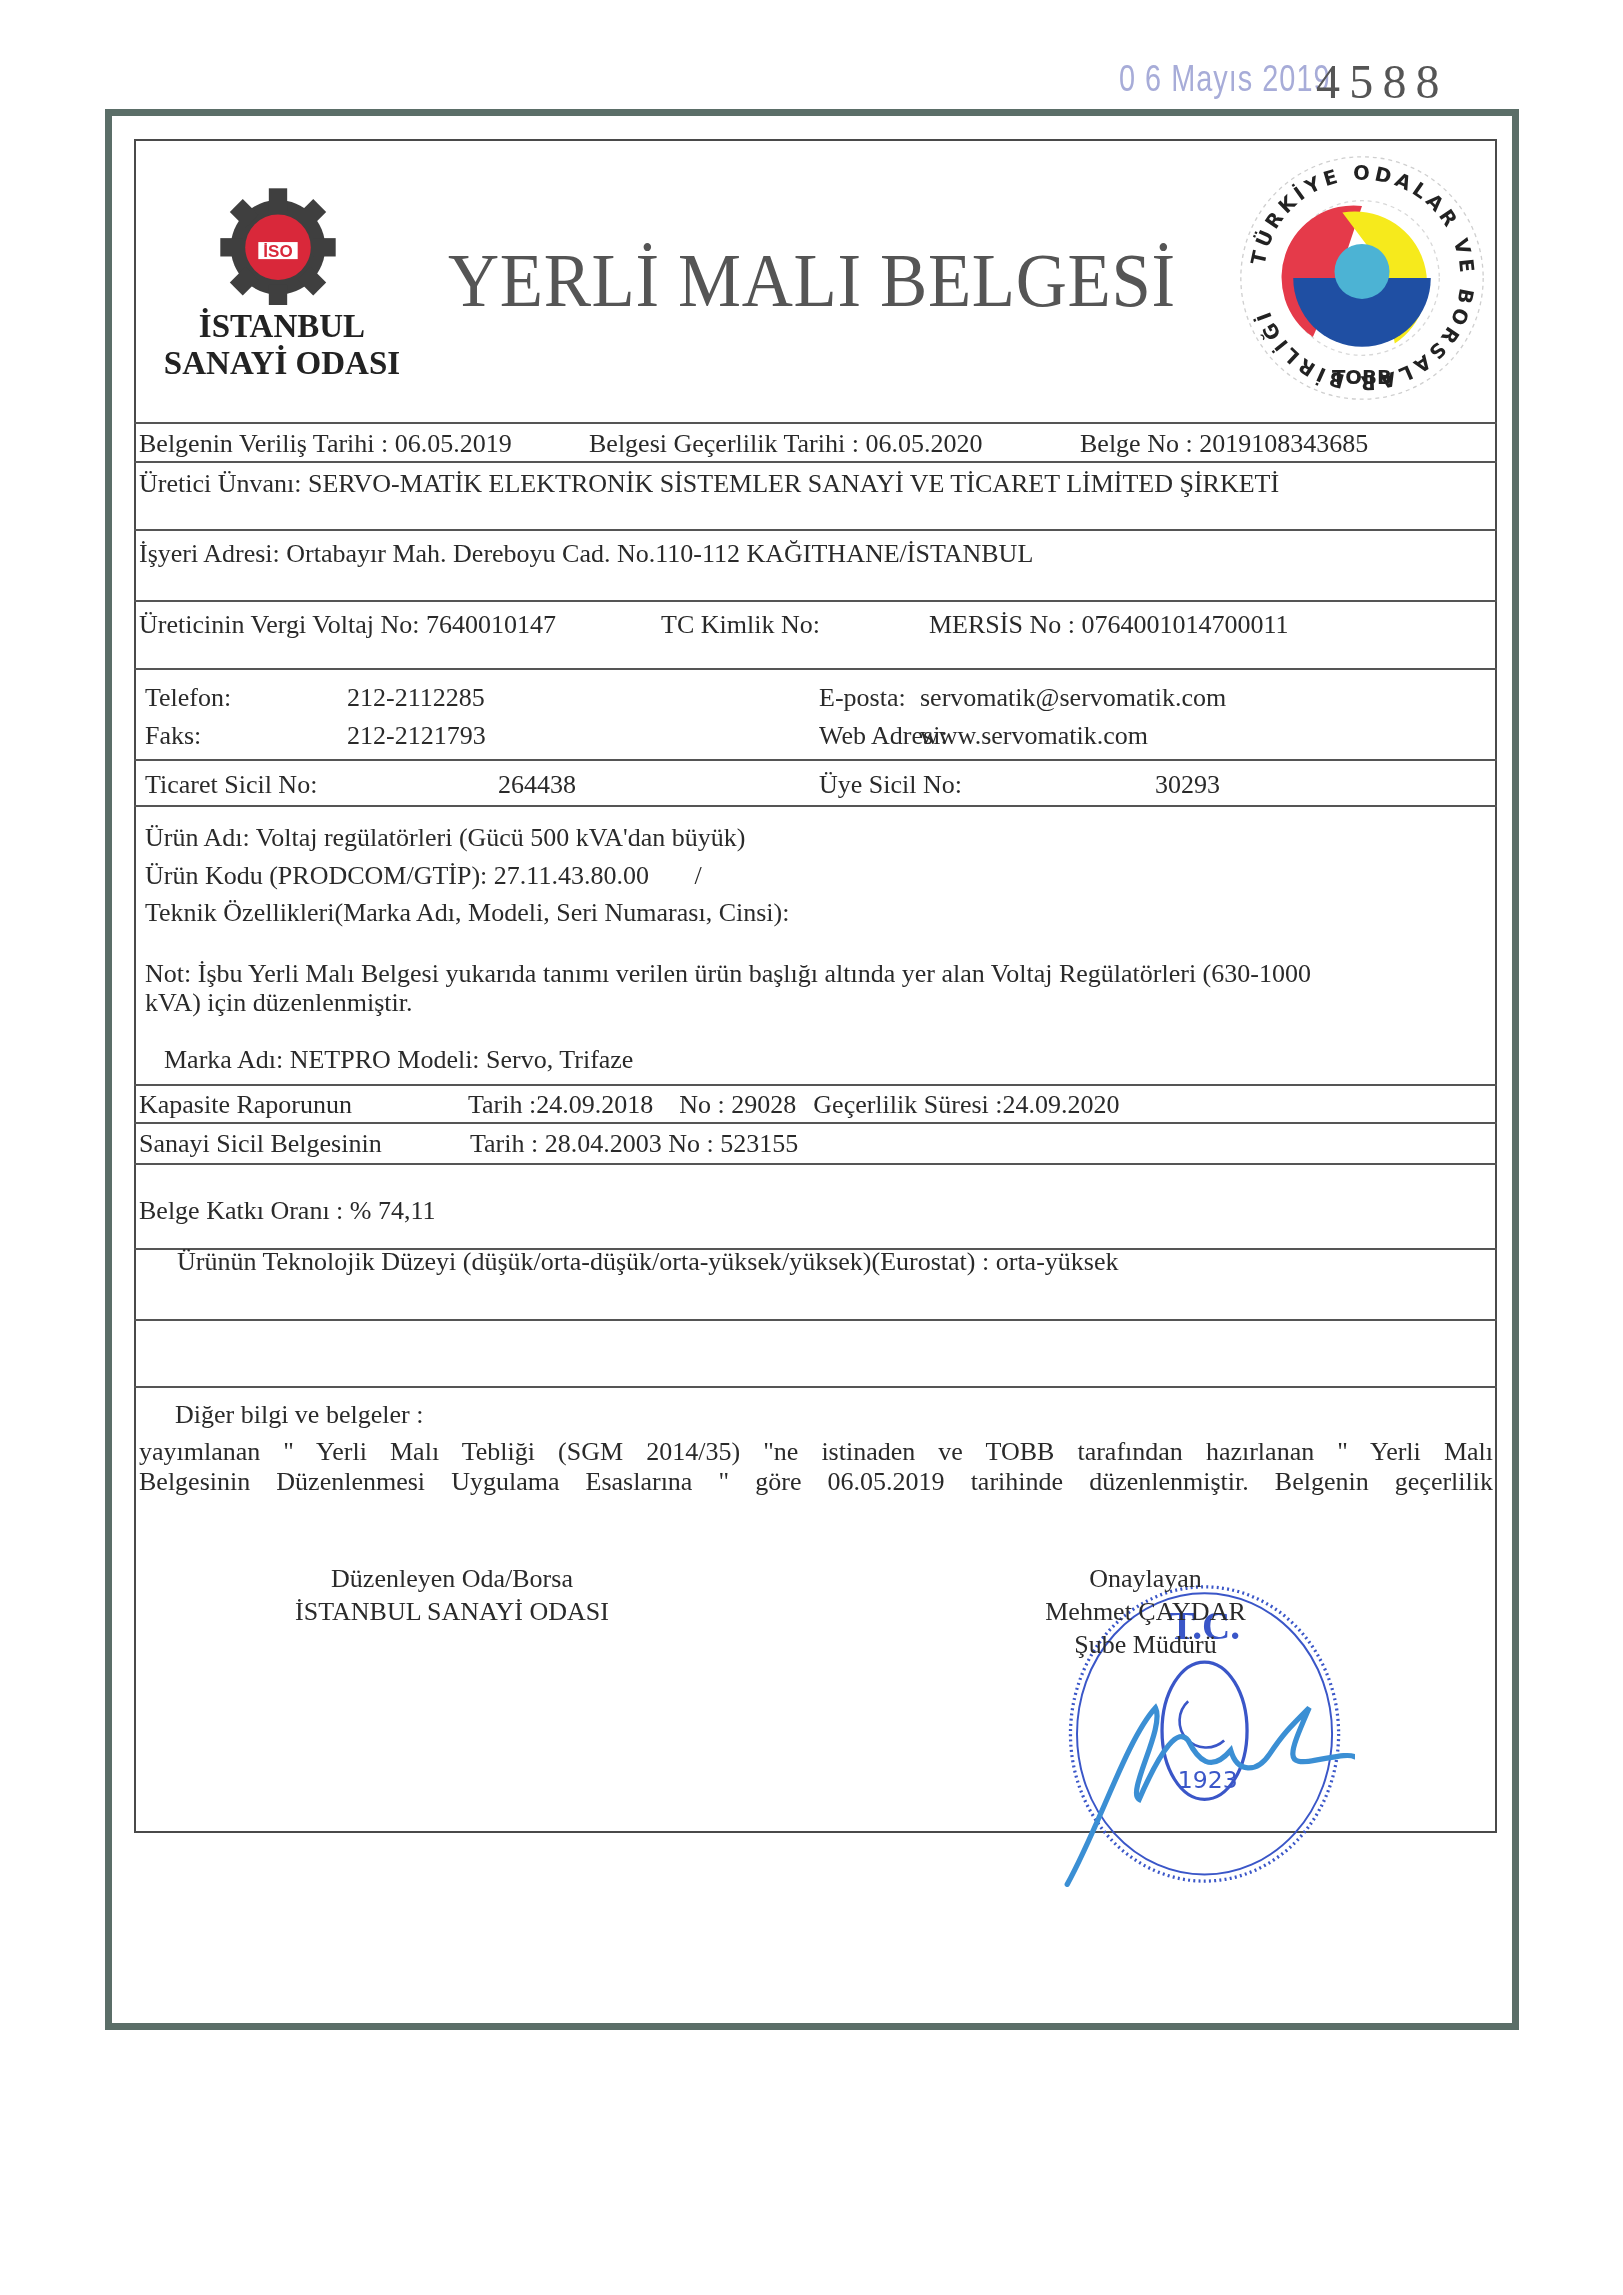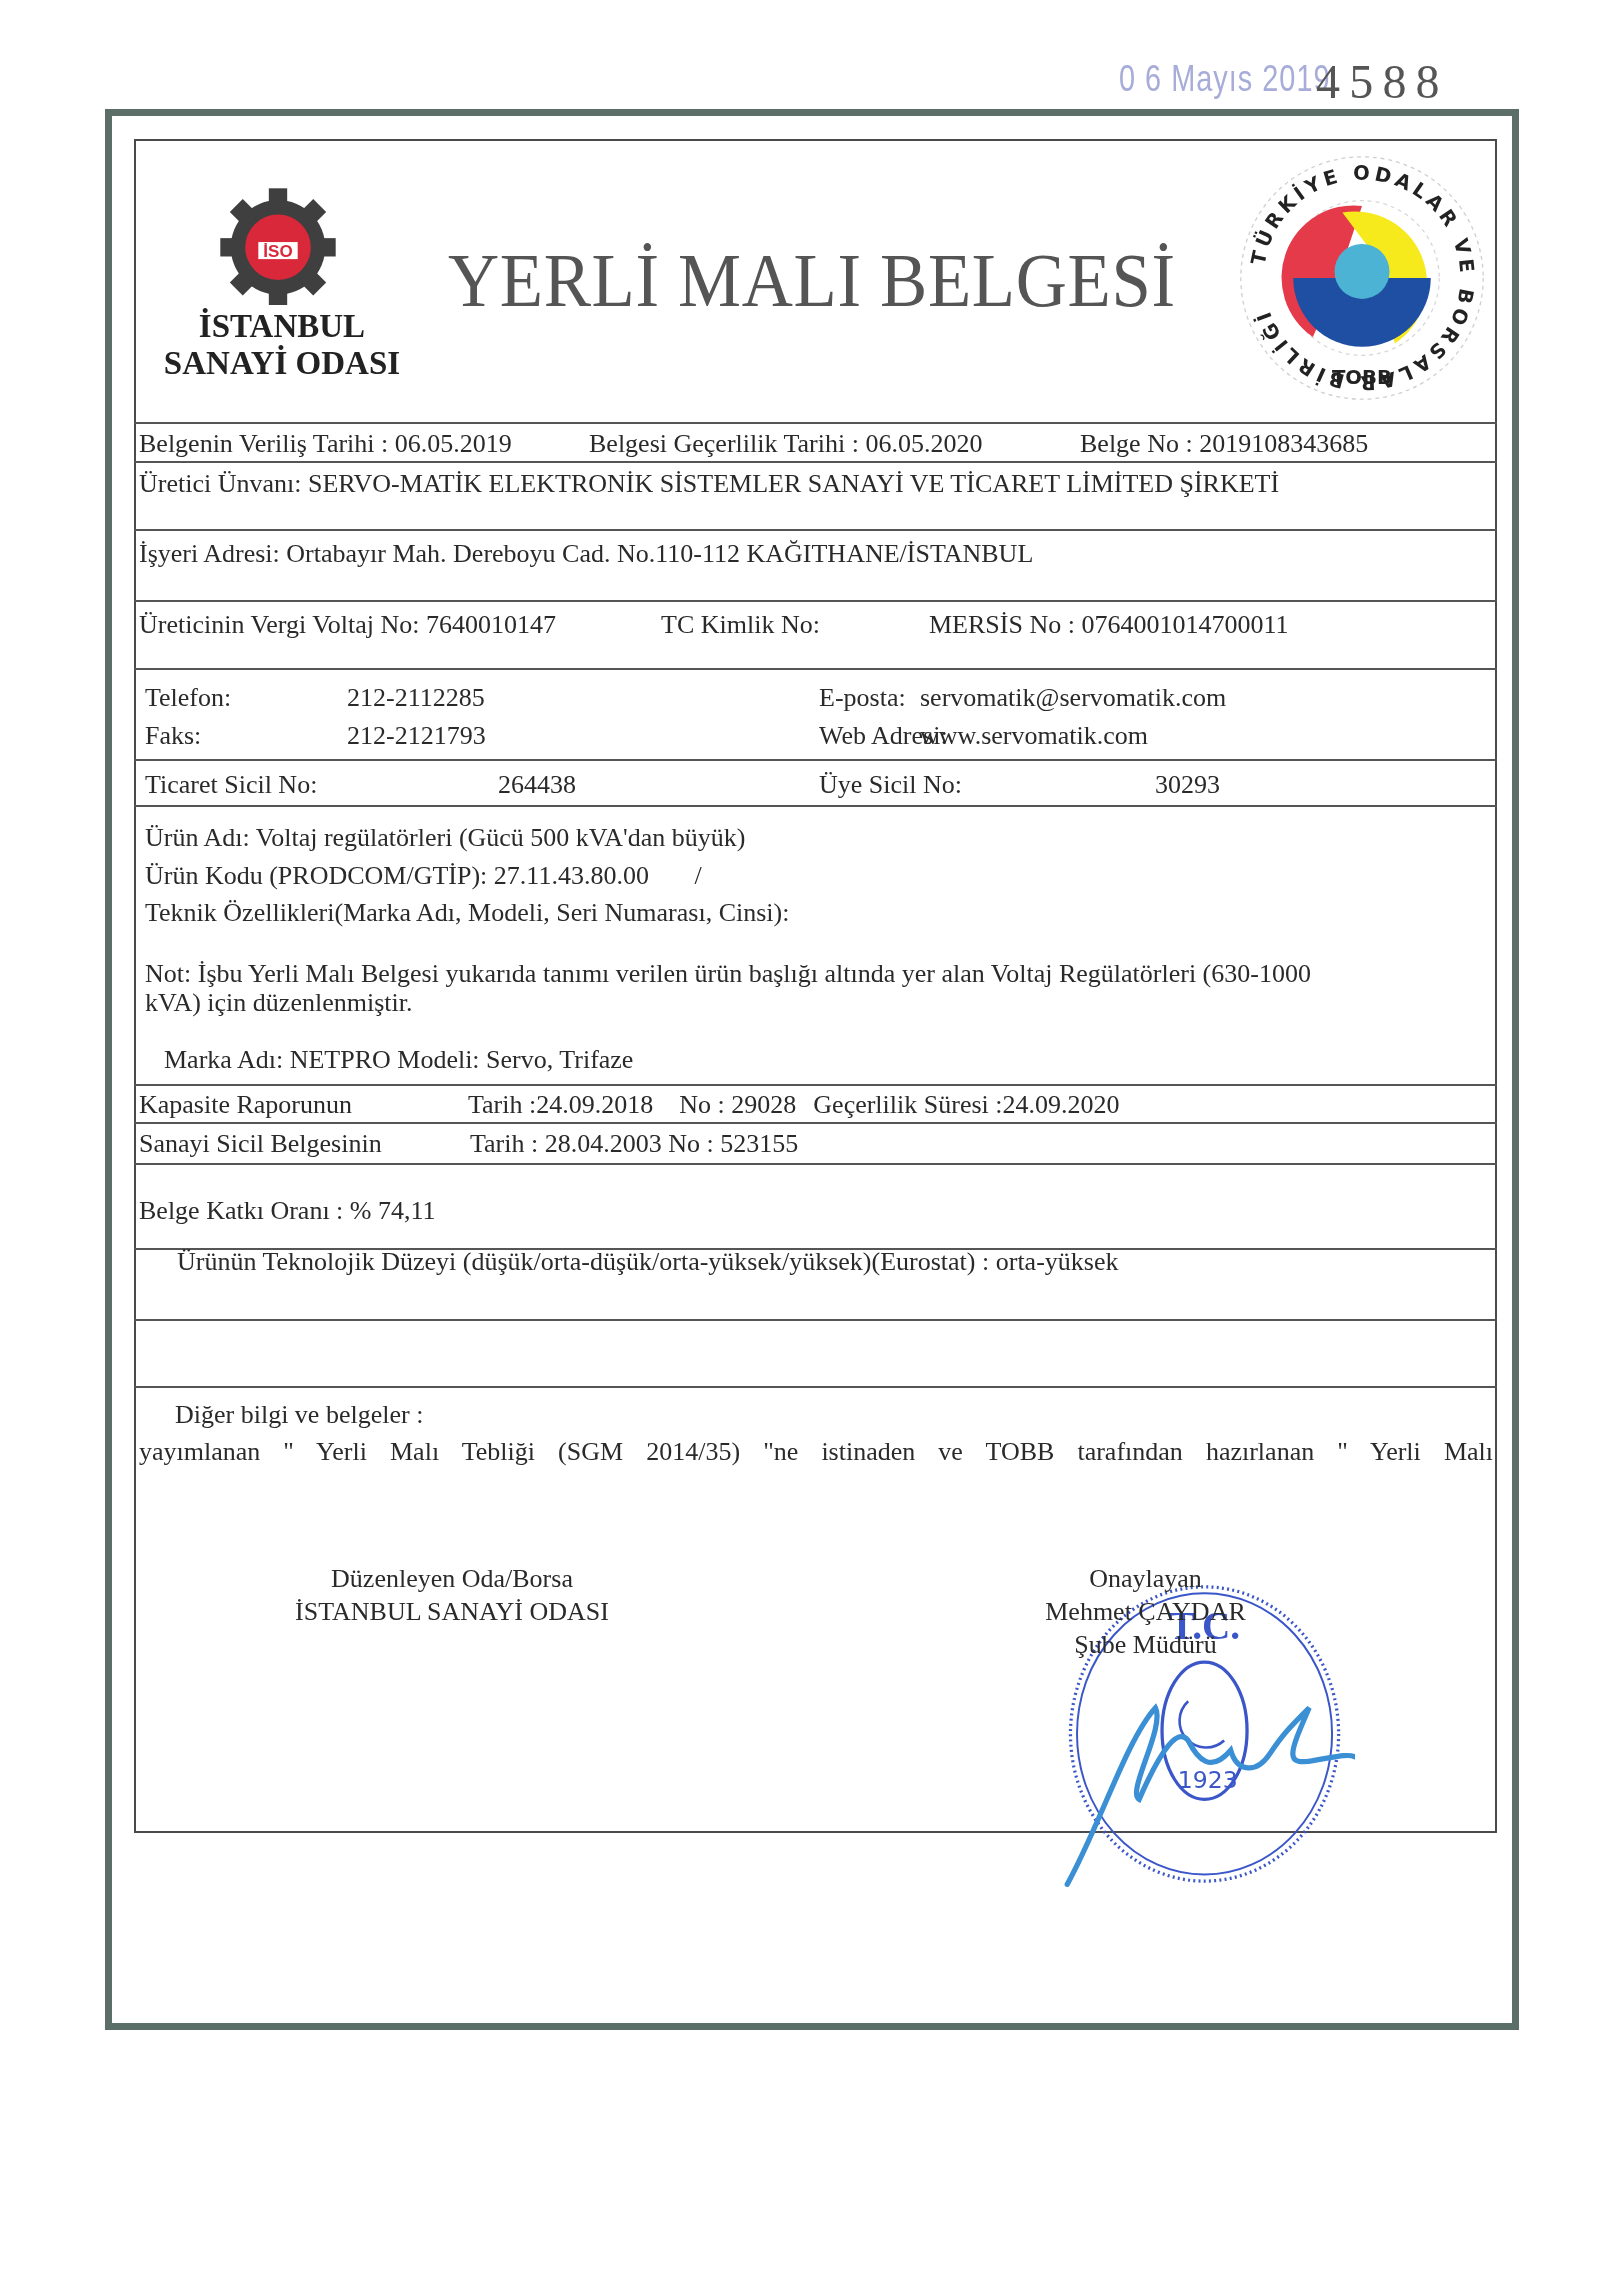--- a/index.html
+++ b/index.html
@@ -172,20 +172,21 @@
 
 <div class="txt" style="left:139px; top:1249px;margin-left:38px;">
   <span>Ürünün Teknolojik Düzeyi (düşük/orta-düşük/orta-yüksek/yüksek)(Eurostat) :</span>
   <span>orta-yüksek</span>
 </div>
 
 <div class="txt" style="left:139px; top:1402px;margin-left:36px;">Diğer bilgi ve belgeler :</div>
 
 <div class="para" style="top:1437px;">
   <div style="text-align-last:justify;">yayımlanan " Yerli Malı Tebliği (SGM 2014/35) "ne istinaden ve TOBB tarafından hazırlanan " Yerli Malı</div>
+  <div style="text-align-last:justify;">Belgesinin Düzenlenmesi Uygulama Esaslarına " göre 06.05.2019 tarihinde düzenlenmiştir. Belgenin geçerlilik</div>
 </div>
 
 <div class="center-col" style="left:249px; top:1562px; width:406px;">
   <div>Düzenleyen Oda/Borsa</div>
   <div>İSTANBUL SANAYİ ODASI</div>
 </div>
 
 <div class="abs" style="left:1041px; top:1577px; width:314px; height:327px;">
   <svg width="314" height="327" viewBox="0 0 480 500">
     <ellipse cx="250" cy="240" rx="205" ry="225" fill="none" stroke="#3a56c8" stroke-width="5" stroke-dasharray="3 5"></ellipse>

